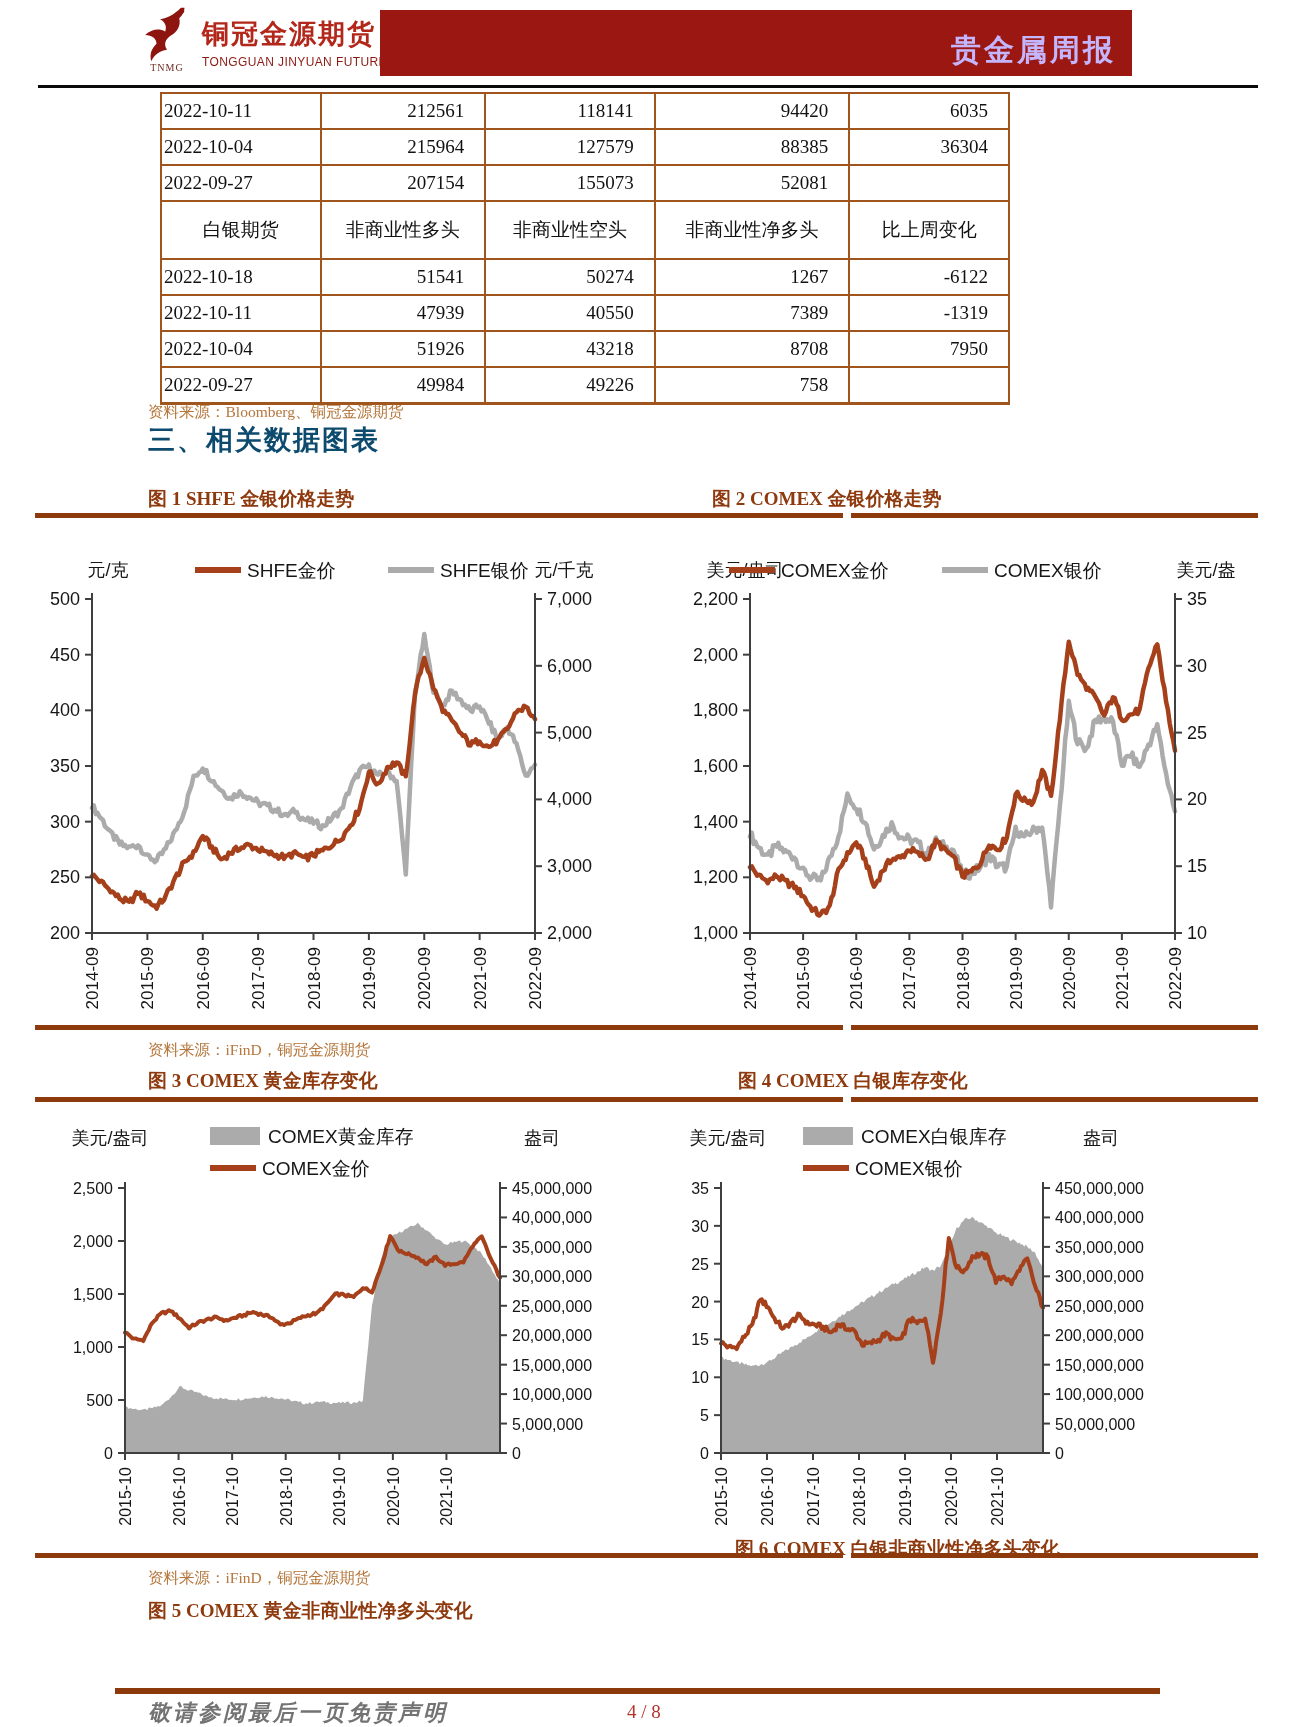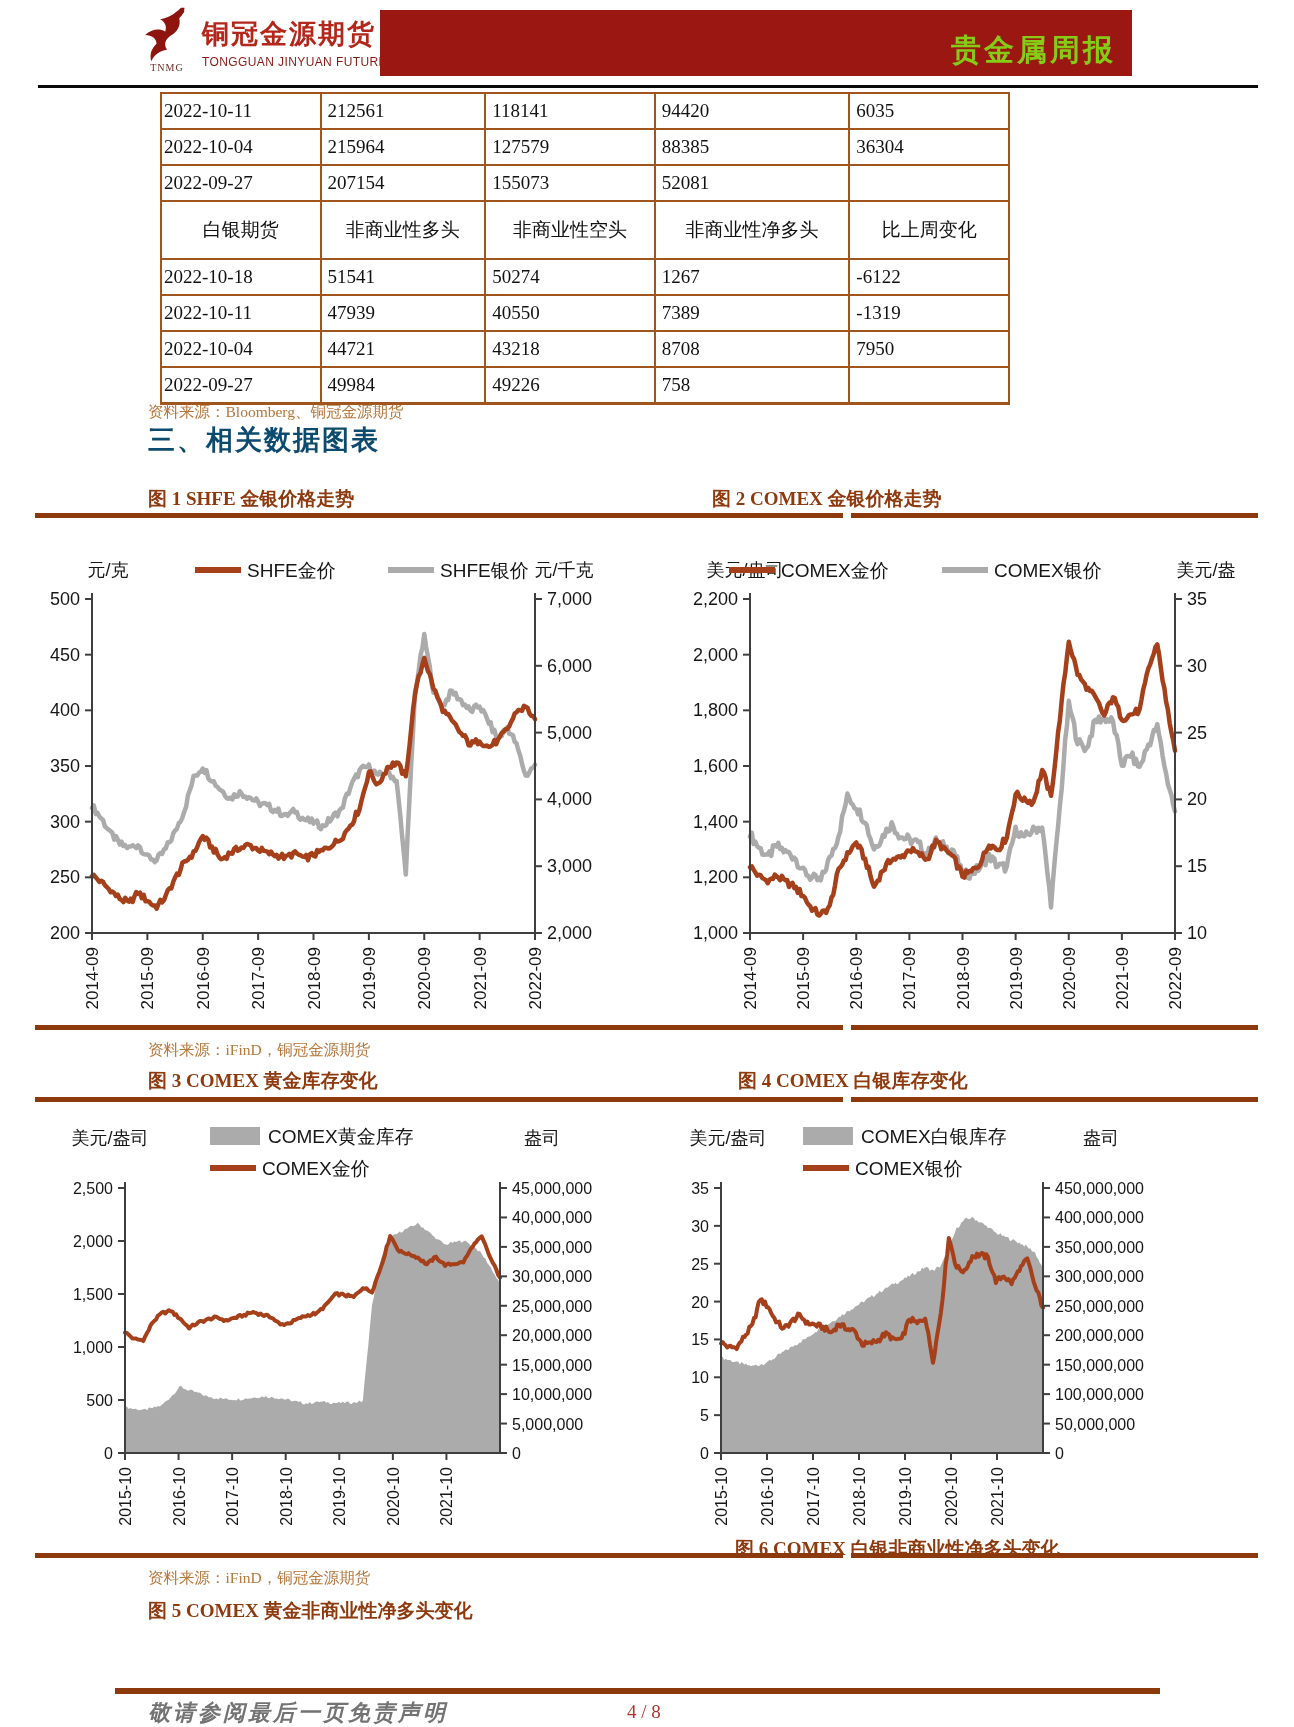--- a/index.html
+++ b/index.html
@@ -6,29 +6,29 @@
   .page{position:relative;width:1294px;height:1727px;background:#ffffff;overflow:hidden;
         font-family:"Liberation Sans",sans-serif;}
   
   .logo-wrap{position:absolute;left:138px;top:6px;width:58px;text-align:center;}
   .logo-mark{font-family:"Liberation Serif",serif;font-size:10px;color:#6E2A22;margin-top:-4px;letter-spacing:1px;}
   .brand{position:absolute;left:202px;top:16px;width:190px;}
   .brand-cn{font-family:"Liberation Serif",serif;font-weight:bold;font-size:27px;color:#B3261A;letter-spacing:2px;white-space:nowrap;}
   .brand-en{font-weight:normal;font-size:12px;color:#8B1A12;letter-spacing:0.4px;margin-top:3px;white-space:nowrap;}
   .banner{position:absolute;left:380px;top:10px;width:752px;height:66px;background:#9A1712;
           display:flex;align-items:flex-end;justify-content:flex-end;box-sizing:border-box;padding:0 16px 5px 0;}
-  .banner-title{font-family:"Liberation Serif",serif;font-weight:bold;font-size:30px;color:#84cc16;letter-spacing:3px;}
+  .banner-title{font-family:"Liberation Serif",serif;font-weight:bold;font-size:30px;color:#c4b5fd;letter-spacing:3px;}
   .rule-black{position:absolute;left:38px;top:85px;width:1220px;height:3px;background:#0a0a0a;}
   
   .cot-table{position:absolute;left:160px;top:92px;width:850px;border-collapse:collapse;
              font-family:"Liberation Serif",serif;font-size:19px;color:#111;
              border:2px solid #A0551C;border-bottom:3px solid #A0551C;}
   .cot-table td{border:2px solid #A0551C;height:30px;padding:0 20px 0 6px;}
   .cot-table td.c-date{text-align:left;padding:2px;}
-  .cot-table td.c-num{text-align:left;}
+  .cot-table td.c-num{text-align:right;}
   .cot-table tr.h-row td{height:56px;text-align:center;padding:0 4px;}
   
   .source{position:absolute;font-family:"Liberation Serif",serif;font-size:15.5px;color:#B5763B;white-space:nowrap;}
   #src1{left:148px;top:386px;margin-top:16px;} #src2{left:148px;top:1040px;} #src3{left:148px;top:1568px;}
   .sec-title{position:absolute;left:148px;top:422px;font-size:27px;font-weight:bold;color:#0c4a6e;letter-spacing:2px;}
   .fig-title{position:absolute;font-family:"Liberation Serif",serif;font-size:19px;font-weight:bold;color:#8E3A0E;white-space:nowrap;}
   #fig1{left:148px;top:486px;} #fig2{left:712px;top:486px;}
   #fig3{left:148px;top:1068px;} #fig4{left:738px;top:1068px;}
   #fig5{left:148px;top:1598px;} #fig6{left:735px;top:1536px;text-align:center;}
   
@@ -112,21 +112,21 @@
         </tr>
         <tr>
           <td class="c-date">2022-10-11</td>
           <td class="c-num">47939</td>
           <td class="c-num">40550</td>
           <td class="c-num">7389</td>
           <td class="c-num">-1319</td>
         </tr>
         <tr>
           <td class="c-date">2022-10-04</td>
-          <td class="c-num">44721</td>
+          <td class="c-num">51926</td>
           <td class="c-num">43218</td>
           <td class="c-num">8708</td>
           <td class="c-num">7950</td>
         </tr>
         <tr>
           <td class="c-date">2022-09-27</td>
           <td class="c-num">49984</td>
           <td class="c-num">49226</td>
           <td class="c-num">758</td>
           <td class="c-num"></td>

